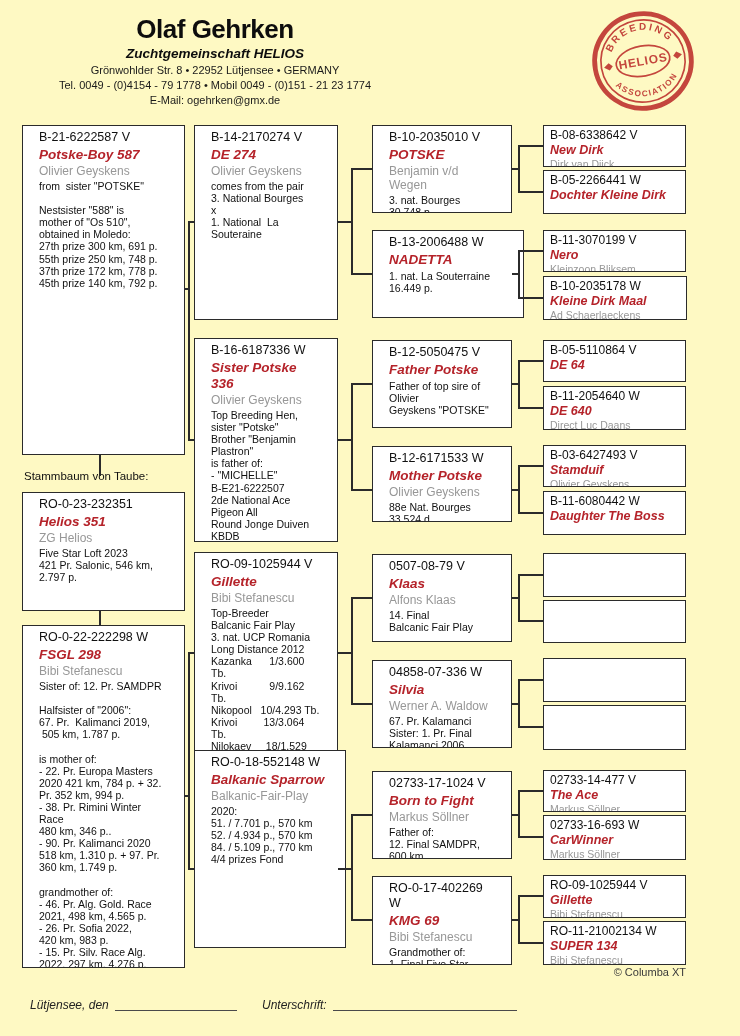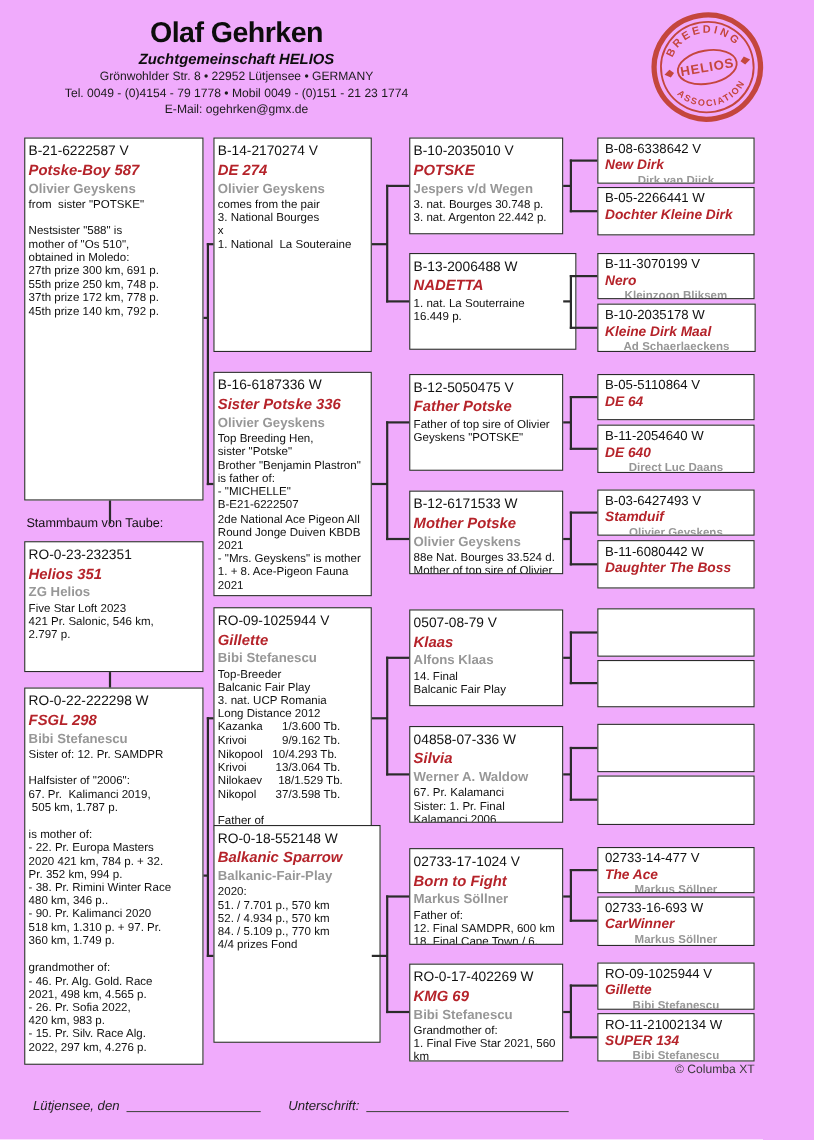--- a/index.html
+++ b/index.html
@@ -1,38 +1,38 @@
 <!DOCTYPE html>
 <html><head>
 <meta charset="utf-8">
 <style>
   html,body{margin:0;padding:0;background:#fff;}
-  #canvas{position:relative;width:740px;height:1036px;background:#f0abfc;
+  #canvas{position:relative;width:740px;height:1036px;background:#fef9c3;
           font-family:"Liberation Sans",sans-serif;color:#161616;overflow:hidden;}
 
   
   .header{position:absolute;left:15px;top:14px;width:400px;text-align:center;}
   .owner{font-size:26px;font-weight:bold;line-height:31px;letter-spacing:-0.5px;color:#0d0d0d;}
   .club{font-size:13.5px;font-weight:bold;font-style:italic;line-height:18px;color:#0d0d0d;}
   .addr{font-size:11px;line-height:14.8px;color:#1a1a1a;}
 
   
   .stamp{position:absolute;left:591px;top:9px;width:104px;height:104px;transform:rotate(-8deg);}
 
   
   .box{position:absolute;border:1.7px solid #2b2b2b;background:#fff;box-sizing:border-box;
-       padding:4px 3px;overflow:hidden;}
+       padding:4px 16px;overflow:hidden;}
   .ring{font-size:12.5px;line-height:15px;color:#101010;}
   .pname{font-size:13.5px;font-weight:bold;font-style:italic;color:#b5232a;line-height:16px;margin:2px 0 1px;}
-  .breeder{font-size:12px;font-weight:bold;color:#979797;line-height:14px;margin-bottom:1px;}
+  .breeder{font-size:12px;font-weight:normal;color:#979797;line-height:14px;margin-bottom:1px;}
   .pbody{font-size:10.5px;line-height:12.1px;color:#101010;white-space:pre-wrap;margin-top:2px;}
   .box.small{padding:2px 6px;}
   .small .ring{font-size:12px;line-height:14px;}
   .small .pname{font-size:12.5px;line-height:15px;margin:1px 0 0;}
-  .small .breeder{font-size:10.5px;line-height:12px;margin:0;text-align:center;}
+  .small .breeder{font-size:10.5px;line-height:12px;margin:0;}
 
   .treelabel{position:absolute;left:24px;top:470px;font-size:11.5px;color:#101010;}
   .copyright{position:absolute;left:560px;top:966px;width:126px;text-align:right;
              font-size:11px;color:#3a3a3a;}
 
   
   .footer-item{position:absolute;font-size:12px;font-style:italic;color:#222;}
   .blank{display:inline-block;border-bottom:1.6px solid #4a4a4a;height:12px;vertical-align:-2px;margin-left:6px;}
 
   .line{position:absolute;background:#2b2b2b;}
@@ -179,21 +179,21 @@
     <div class="pbody">2020:
 51. / 7.701 p., 570 km
 52. / 4.934 p., 570 km
 84. / 5.109 p., 770 km
 4/4 prizes Fond</div>
   </div>
 
   <div class="box" style="left:372px;top:125px;width:140px;height:88px">
     <div class="ring">B-10-2035010 V</div>
     <div class="pname">POTSKE</div>
-    <div class="breeder">Jespers v/d Wegen</div>
+    <div class="breeder">Benjamin v/d Wegen</div>
     <div class="pbody">3. nat. Bourges 30.748 p.
 3. nat. Argenton 22.442 p.</div>
   </div>
 
   <div class="box" style="left:372px;top:230px;width:152px;height:88px">
     <div class="ring">B-13-2006488 W</div>
     <div class="pname">NADETTA</div>
     <div class="pbody">1. nat. La Souterraine
 16.449 p.</div>
   </div>

